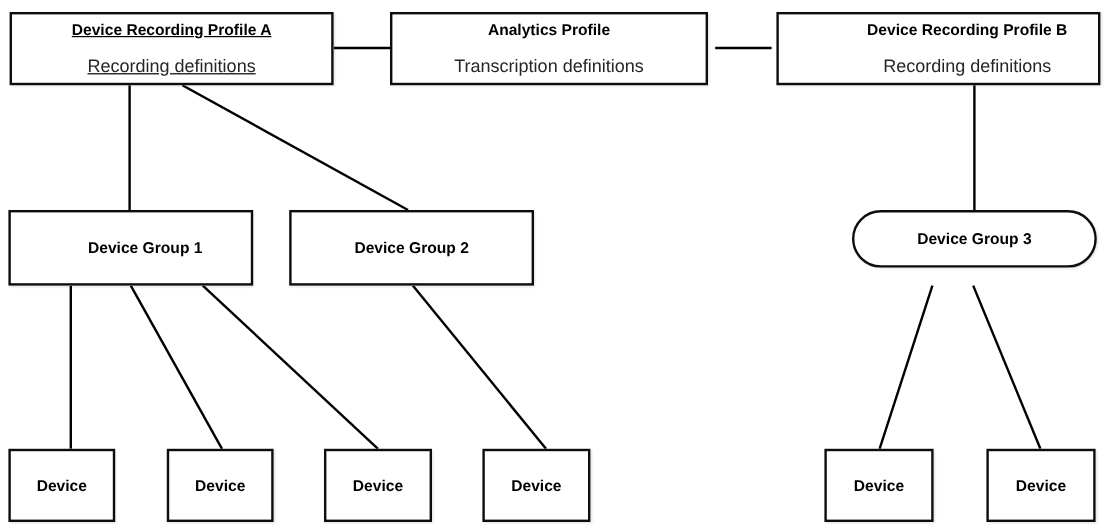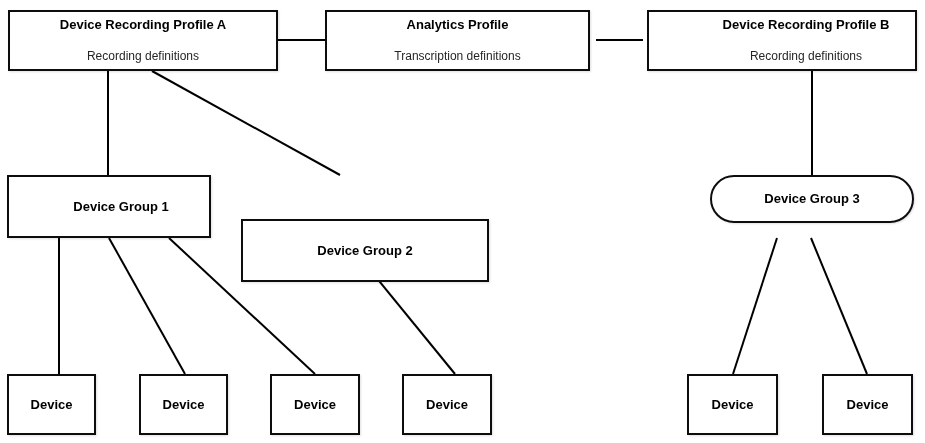--- a/index.html
+++ b/index.html
@@ -42,34 +42,34 @@
     color: #000000;
   }
   .node .title {
     font-size: 13px;
     font-weight: bold;
     line-height: 16px;
     color: #000000;
     white-space: nowrap;
   }
   .node .subtitle {
-    font-size: 12px;
+    font-size: 15px;
     font-weight: normal;
     line-height: 16px;
     margin-top: 15px;
     color: #262626;
     white-space: nowrap;
   }
   
-  .n-profile-a  { left: 8px;   top: 10px;  width: 270px; height: 61px; }
+  .n-profile-a  { left: 8px;   top: 10px;  width: 270px; height: 61px; text-decoration: underline; }
   .n-analytics  { left: 325px; top: 10px;  width: 265px; height: 61px; }
   .n-profile-b  { left: 647px; top: 10px;  width: 270px; height: 61px; padding-left: 48px; }
   
   .n-group1 { left: 7px;   top: 175px; width: 204px; height: 63px; padding-left: 24px; }
-  .n-group2 { left: 241px; top: 175px; width: 248px; height: 63px; margin-top: 44px; }
+  .n-group2 { left: 241px; top: 175px; width: 204px; height: 63px; }
   .n-group3 { left: 710px; top: 175px; width: 204px; height: 48px; border-radius: 29px; }
   
   .n-device1 { left: 7px;   top: 374px; width: 89px; height: 61px; }
   .n-device2 { left: 139px; top: 374px; width: 89px; height: 61px; }
   .n-device3 { left: 270px; top: 374px; width: 90px; height: 61px; }
   .n-device4 { left: 402px; top: 374px; width: 90px; height: 61px; }
   .n-device5 { left: 687px; top: 374px; width: 91px; height: 61px; }
   .n-device6 { left: 822px; top: 374px; width: 91px; height: 61px; }
 </style>
 </head>

